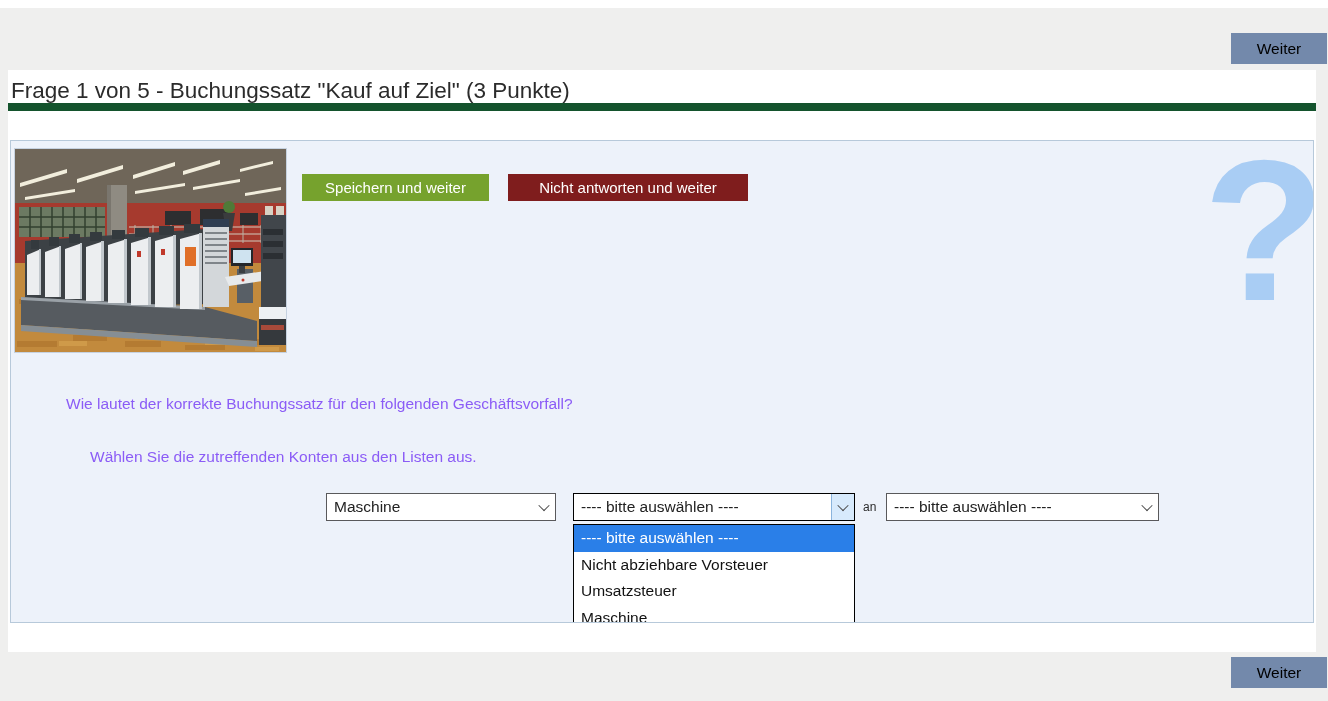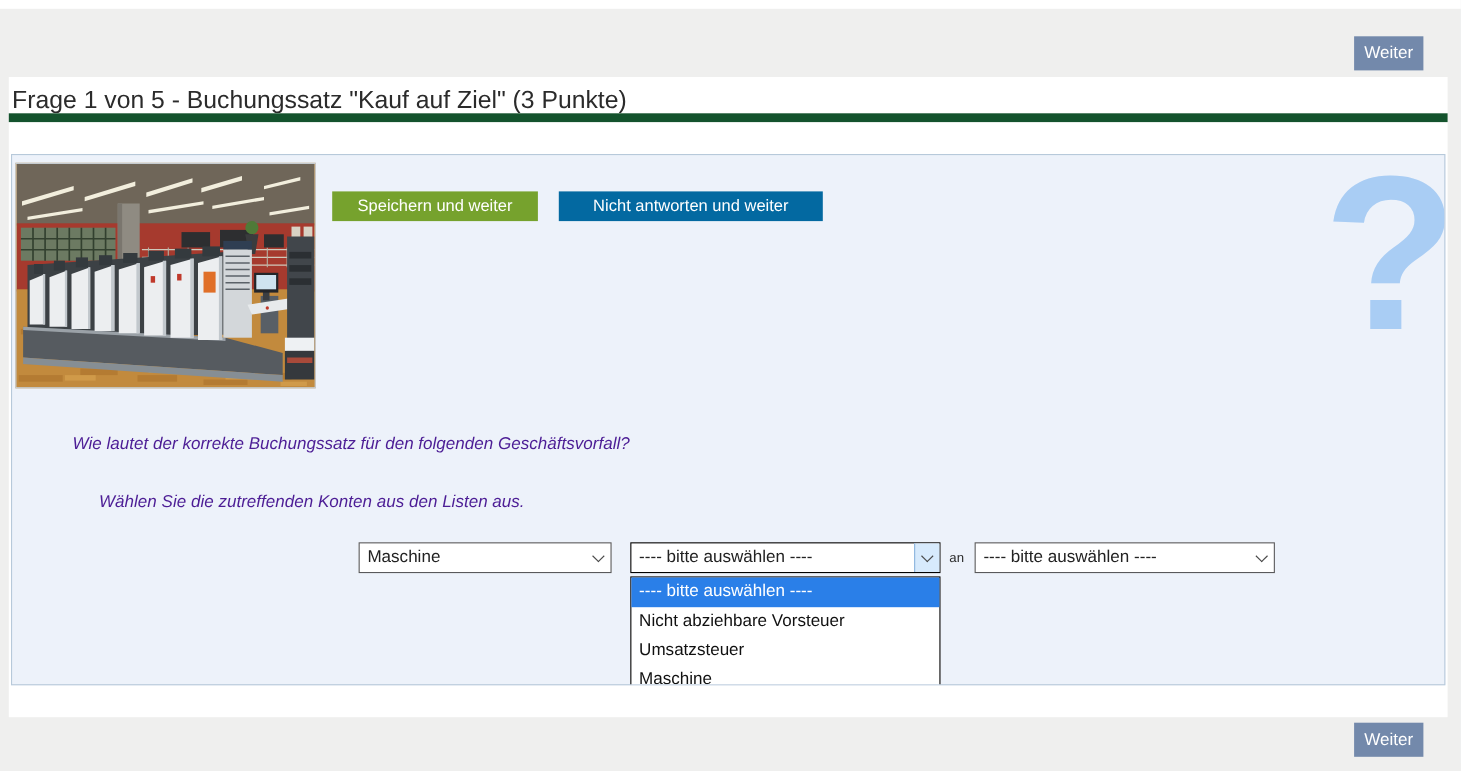--- a/index.html
+++ b/index.html
@@ -5,21 +5,21 @@
   * { margin:0; padding:0; box-sizing:border-box; }
   html,body { width:1328px; height:701px; }
   body { font-family:"Liberation Sans","DejaVu Sans",sans-serif; background:#efefee; position:relative; overflow:hidden; }
 
   .abs { position:absolute; }
 
   .strip-top { left:0; top:0; width:1328px; height:8px; background:#ffffff; }
   .main-white { left:8px; top:70px; width:1308px; height:582px; background:#ffffff; }
 
   .next-btn {
-    width:63px; height:31px; background:#7389ab; color:#ffffff;
+    width:96px; height:31px; background:#7389ab; color:#000000;
     font-size:15.5px; display:flex; align-items:center; justify-content:center;
     border:none; cursor:pointer;
   }
   .next-top { left:1231px; top:33px; }
   .next-bottom { left:1231px; top:657px; }
 
   .title-block {
     left:8px; top:70px; width:1308px; height:41px;
     border-bottom:8px solid #14532d;
     font-size:22.5px; color:#2b2b2b; padding:8px 0 0 3px;
@@ -35,29 +35,29 @@
     left:3px; top:7px; width:273px; height:205px;
     border:1px solid #c6d2e0; background:#c28a3d; overflow:hidden;
   }
   .q-image svg { display:block; width:100%; height:100%; }
 
   .action-btn {
     height:27px; color:#fff; font-size:15px; border:none; cursor:pointer;
     display:flex; align-items:center; justify-content:center;
   }
   .btn-save { left:291px; top:33px; width:187px; background:#76a22d; }
-  .btn-skip { left:497px; top:33px; width:240px; background:#0369a1; }
+  .btn-skip { left:497px; top:33px; width:240px; background:#7f1d1d; }
 
   .help-mark {
     left:1190px; top:-10px; width:126px; text-align:center;
     font-size:200px; font-weight:bold; line-height:1; color:#a9cdf4;
     user-select:none;
   }
 
-  .q-text { left:55px; font-size:15.5px; color:#4c1d95; white-space:nowrap;font-style:italic; }
+  .q-text { left:55px; font-size:15.5px; color:#8b5cf6; white-space:nowrap; }
   .q-prompt { top:254px; }
   .q-instruction { top:307px;margin-left:24px; }
 
   .entry-row { left:55px; top:352px; width:1200px; height:28px; }
   .row-label { left:0; top:0; line-height:28px; font-size:15.5px; color:#2b2b2b; white-space:nowrap; }
   .conj { left:797px; top:0; line-height:28px; font-size:12px; color:#2b2b2b; }
 
   .sel {
     height:28px; background:#fff; border:1px solid #59595b;
     display:flex; align-items:center; font-size:15.5px; color:#222;

